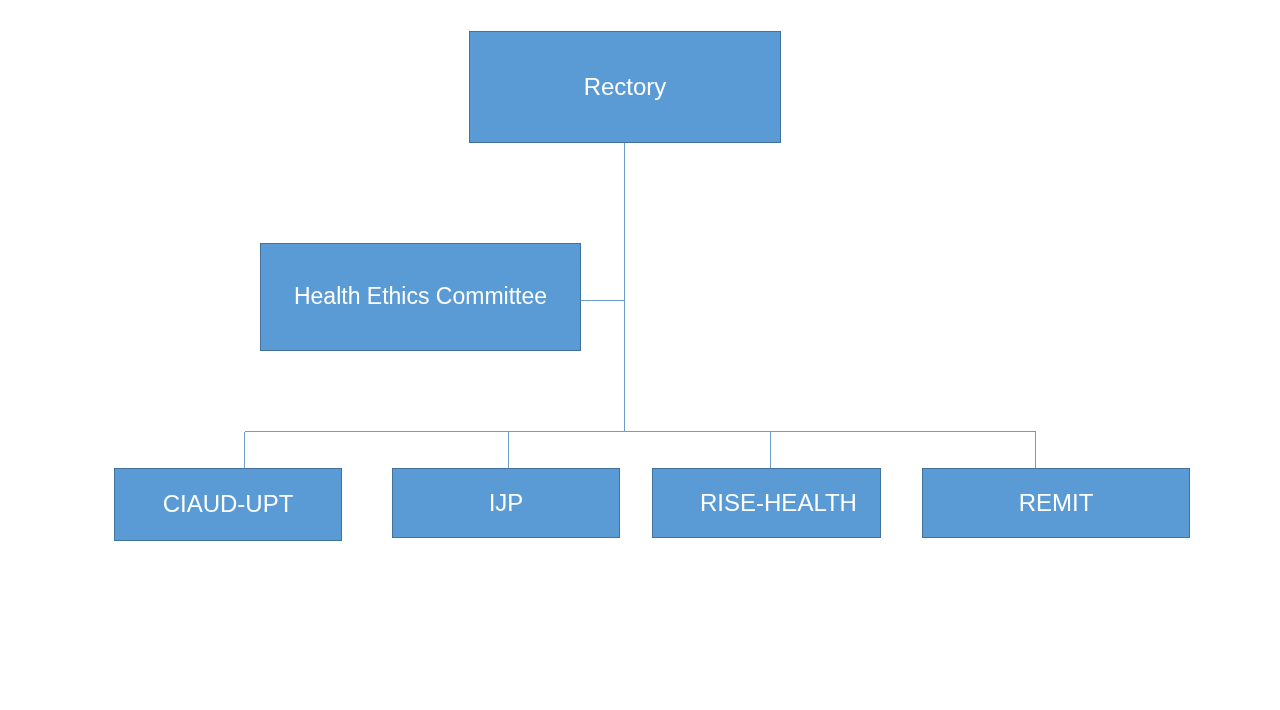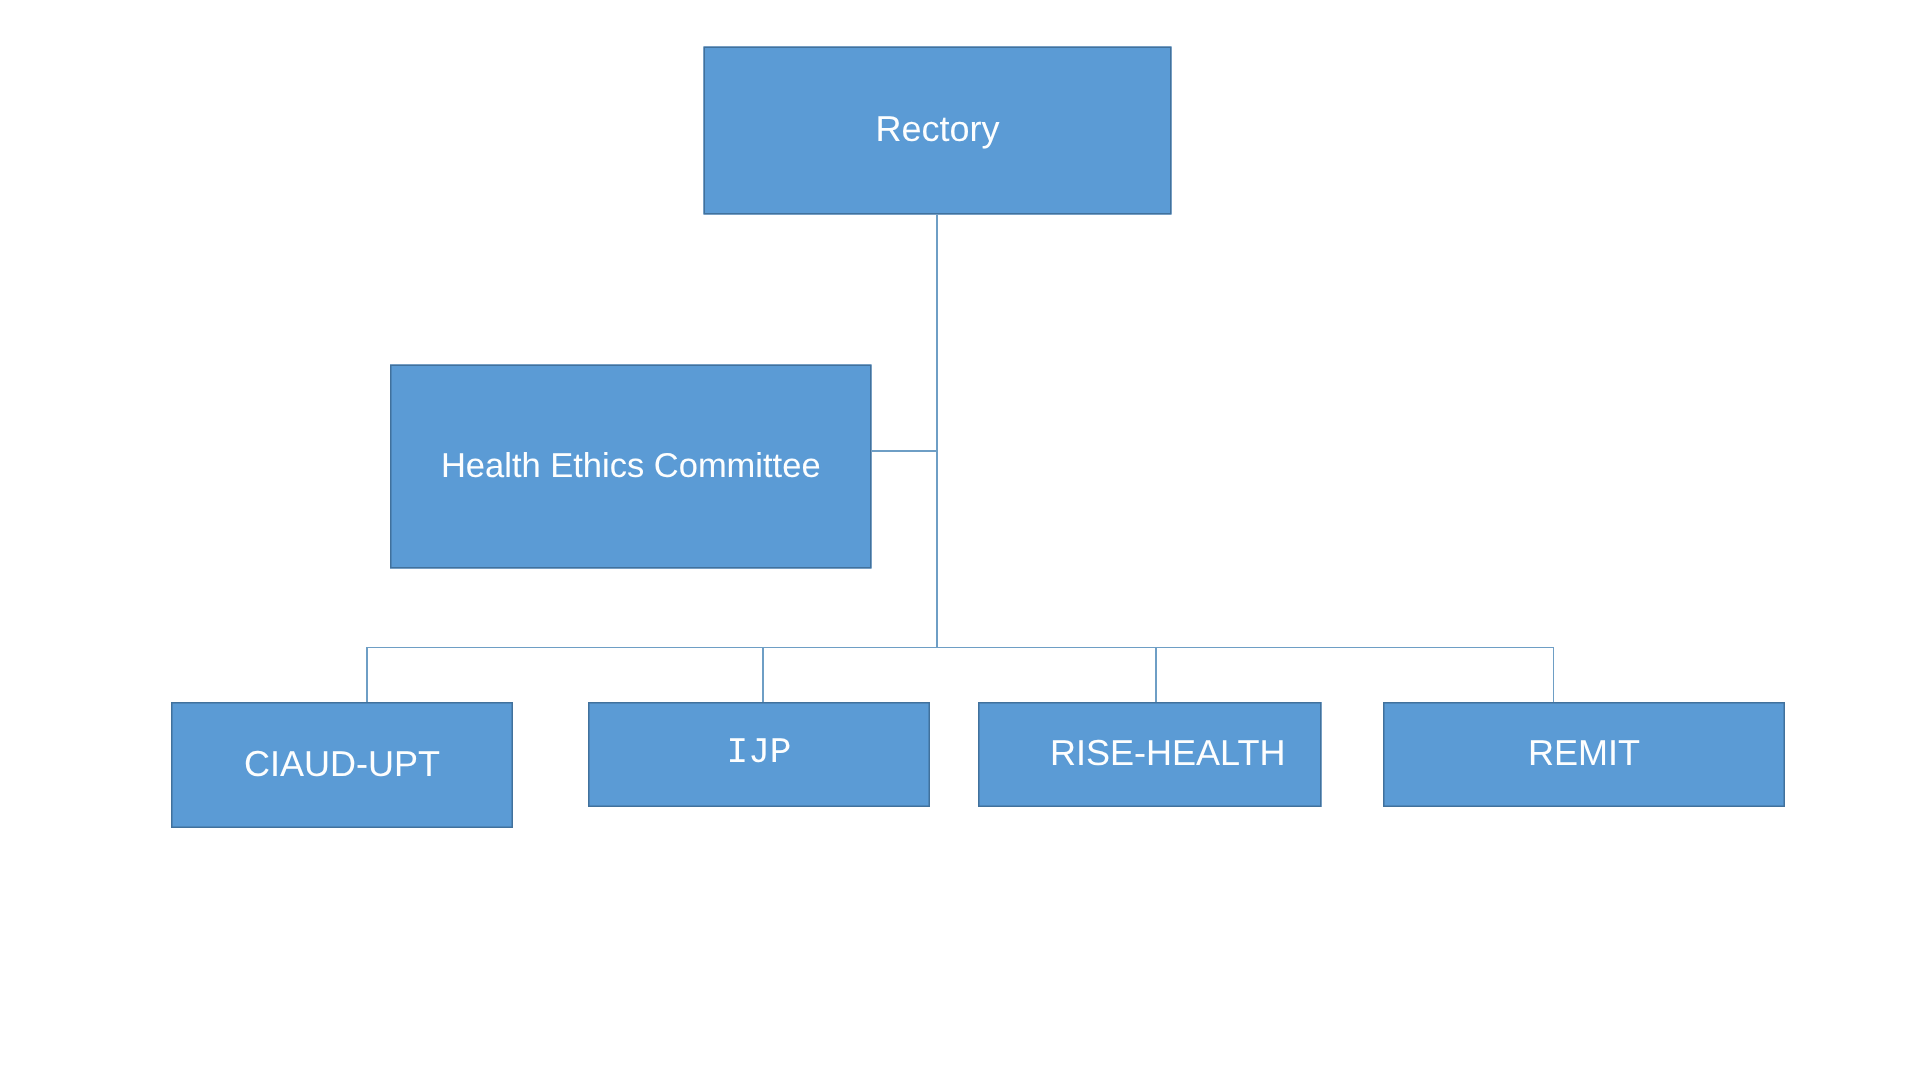--- a/index.html
+++ b/index.html
@@ -37,23 +37,23 @@
     display: flex;
     align-items: center;
     justify-content: center;
     text-align: center;
     font-size: 24px;
     line-height: 1.1;
     cursor: default;
     user-select: none;
   }
   #n-rectory     { left: 469px; top:  31px; width: 312px; height: 112px; }
-  #n-hec         { left: 260px; top: 243px; width: 321px; height: 136px; font-size: 23px; }
-  #n-ciaud-upt   { left: 114px; top: 468px; width: 228px; height:  84px; }
-  #n-ijp         { left: 392px; top: 468px; width: 228px; height:  70px; font-family: Liberation Mono, monospace; }
+  #n-hec         { left: 260px; top: 243px; width: 321px; height: 108px; font-size: 23px; }
+  #n-ciaud-upt   { left: 114px; top: 468px; width: 228px; height:  73px; }
+  #n-ijp         { left: 392px; top: 468px; width: 228px; height:  70px; }
   #n-rise-health { left: 652px; top: 468px; width: 229px; height:  70px; padding-left: 24px; }
   #n-remit       { left: 922px; top: 468px; width: 268px; height:  70px; }
 </style>
 </head>
 <body>
 
 <div id="canvas">
 
   <svg id="connectors" viewBox="0 0 1280 710" xmlns="http://www.w3.org/2000/svg" aria-hidden="true">
 

